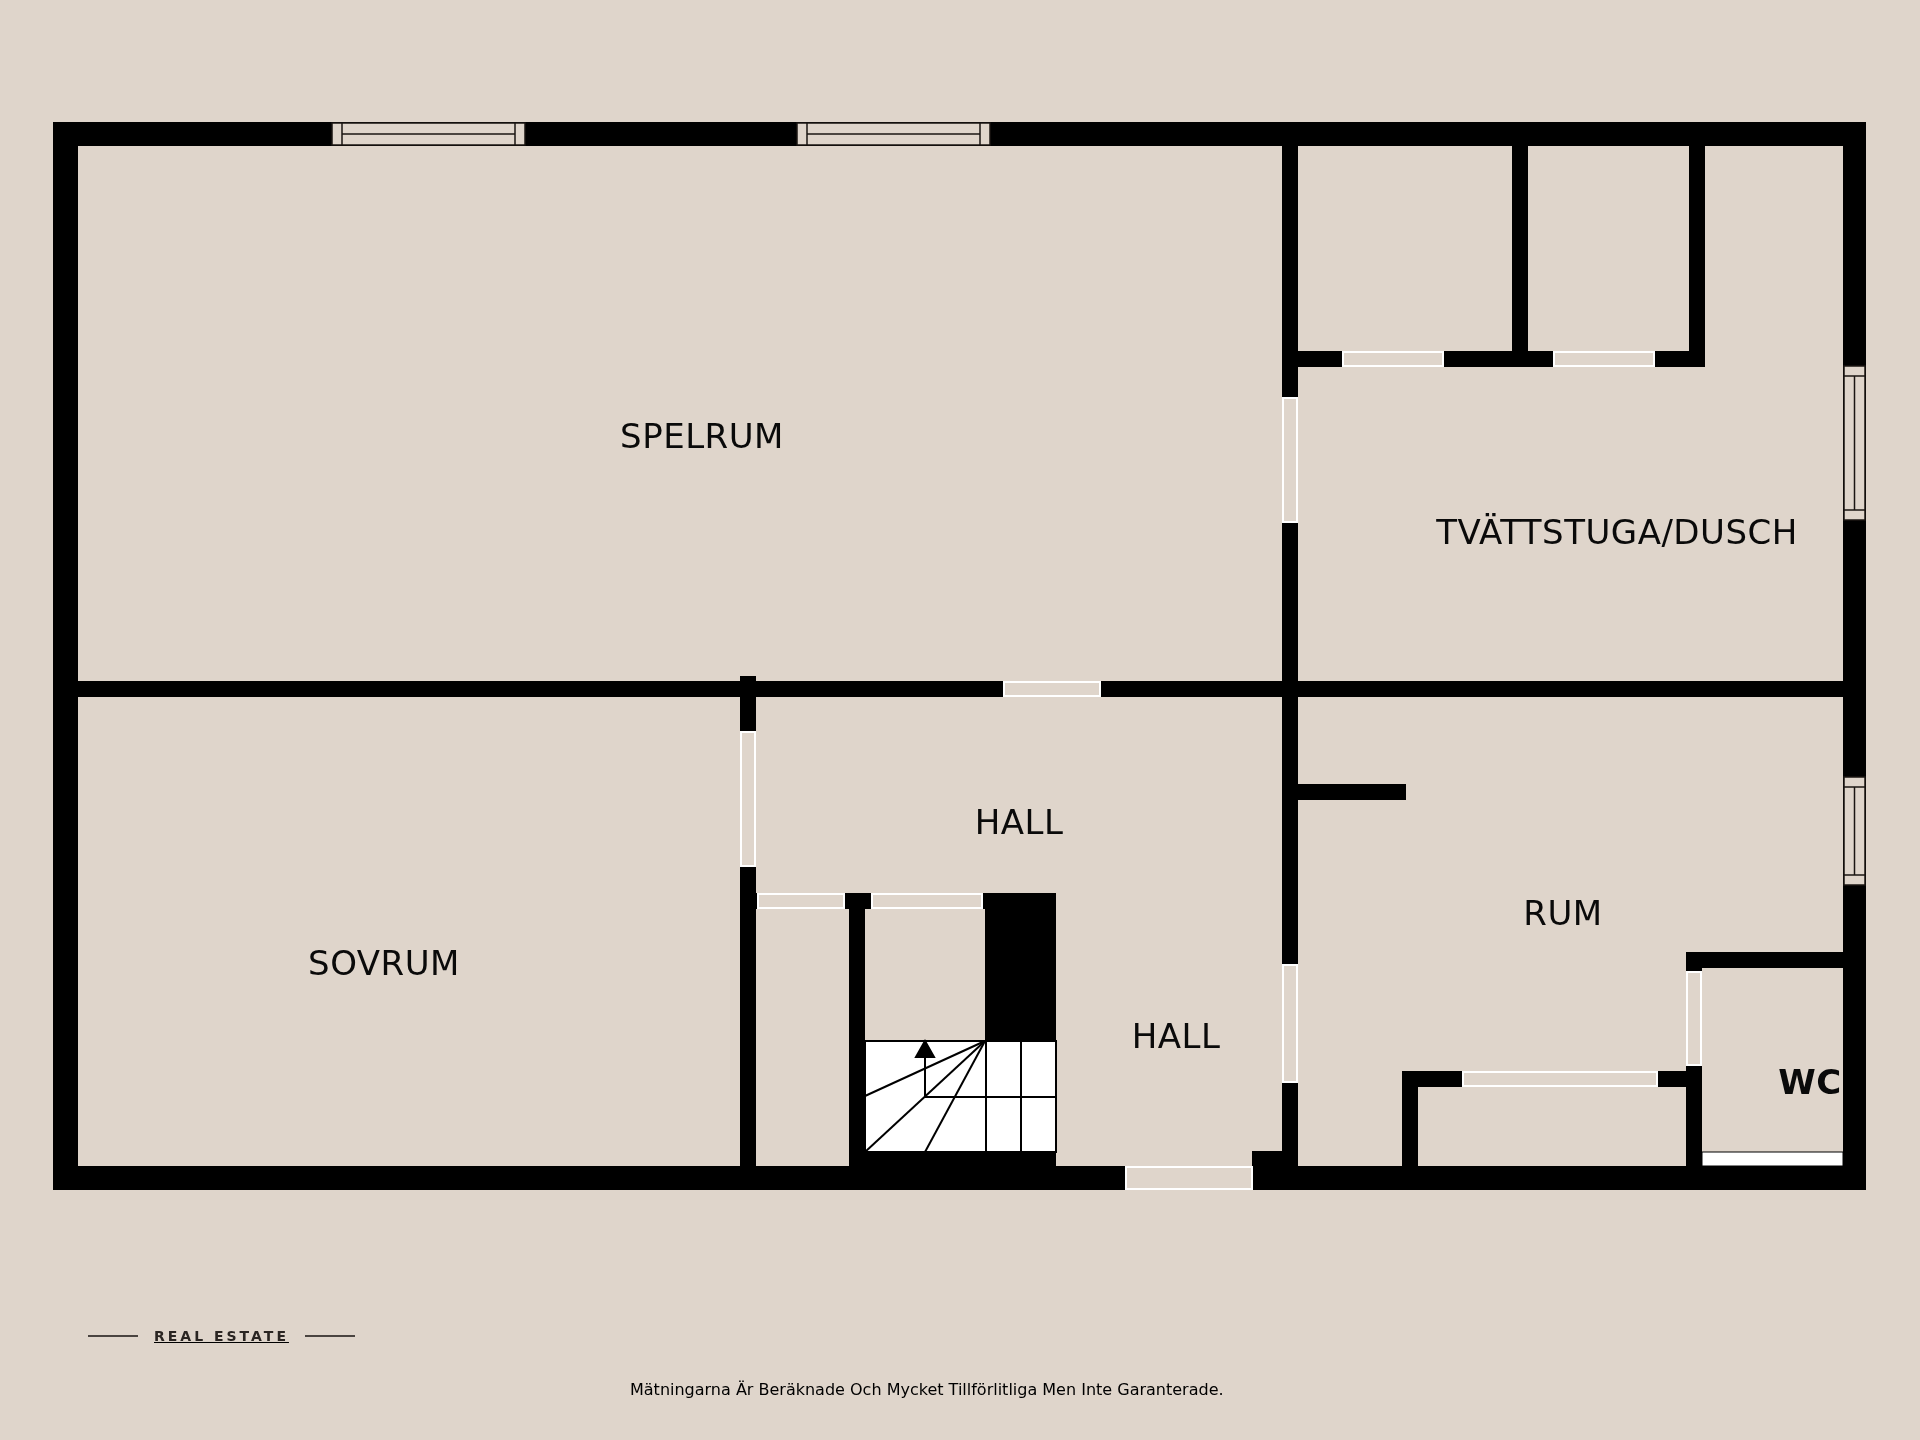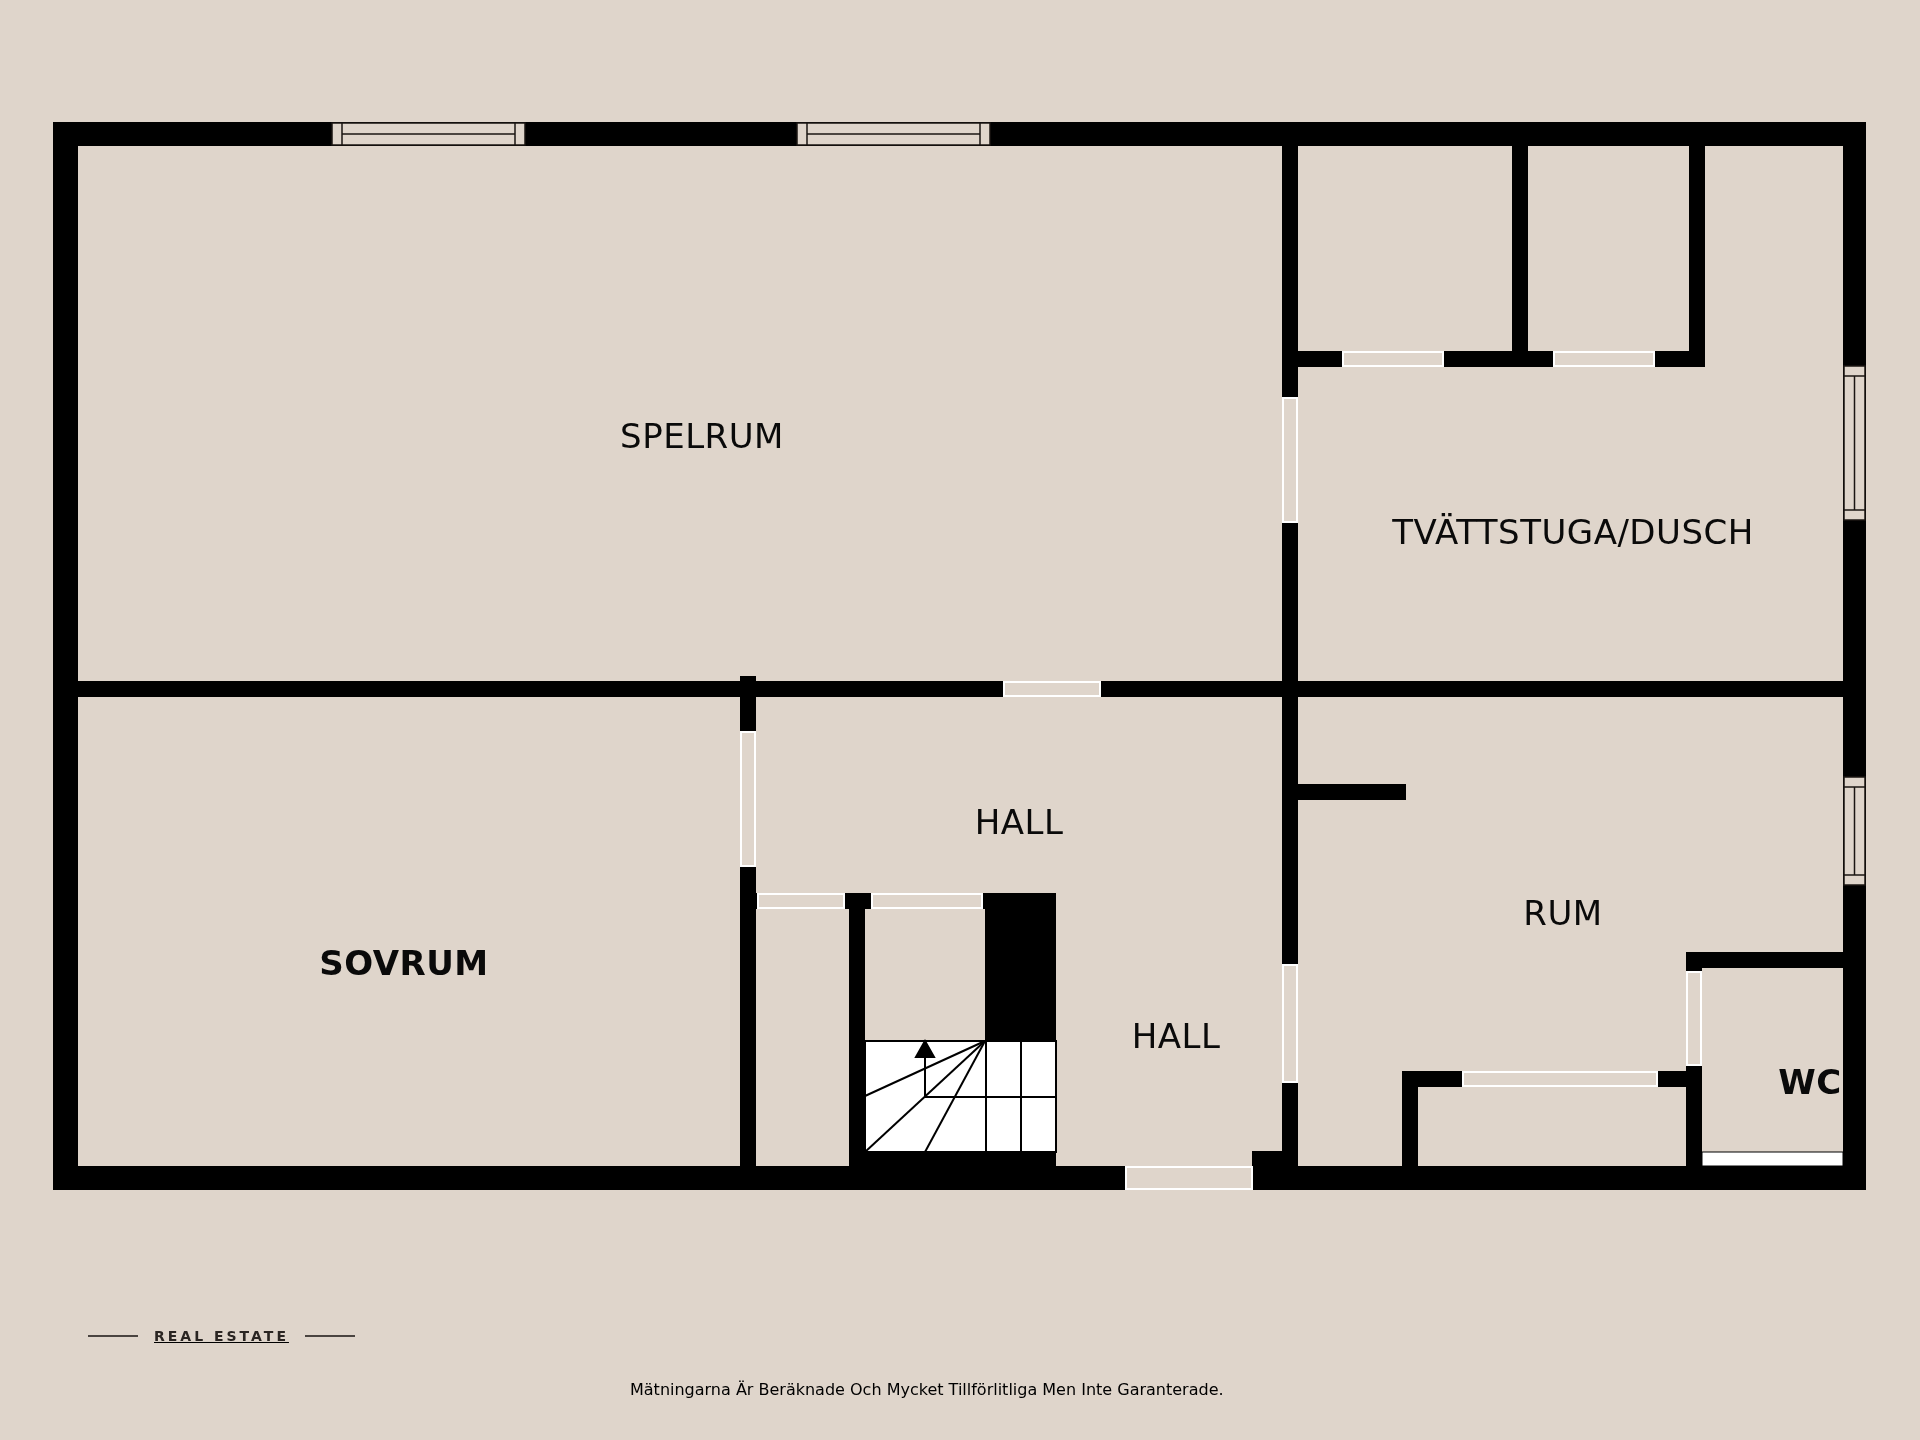--- a/index.html
+++ b/index.html
@@ -103,23 +103,23 @@
     <line x1="925" y1="1052" x2="925" y2="1097"></line>
     <polygon points="925,1041 916,1057 934,1057" fill="#000"></polygon>
   </g>
 
   <g>
     <rect x="1702" y="1152" width="141" height="14" fill="#fff" stroke="#000" stroke-width="1"></rect>
   </g>
 </svg>
 
 <div class="room-label" style="left:702px; top:436px;">SPELRUM</div>
-<div class="room-label" style="left:1573px; top:532px;">TVÄTTSTUGA/DUSCH</div>
+<div class="room-label" style="left:1617px; top:532px;">TVÄTTSTUGA/DUSCH</div>
 <div class="room-label" style="left:1019px; top:822px;">HALL</div>
-<div class="room-label" style="left:404px; top:963px;font-weight:bold;">SOVRUM</div>
+<div class="room-label" style="left:384px; top:963px;">SOVRUM</div>
 <div class="room-label" style="left:1176px; top:1036px;">HALL</div>
 <div class="room-label" style="left:1563px; top:913px;">RUM</div>
 <div class="room-label" style="left:1810px; top:1082px;font-weight:bold;">WC</div>
 
 <div class="logo">
   <div class="logo-sub">
     <span class="logo-line"></span>
     <span class="logo-sub-text">REAL ESTATE</span>
     <span class="logo-line"></span>
   </div>

